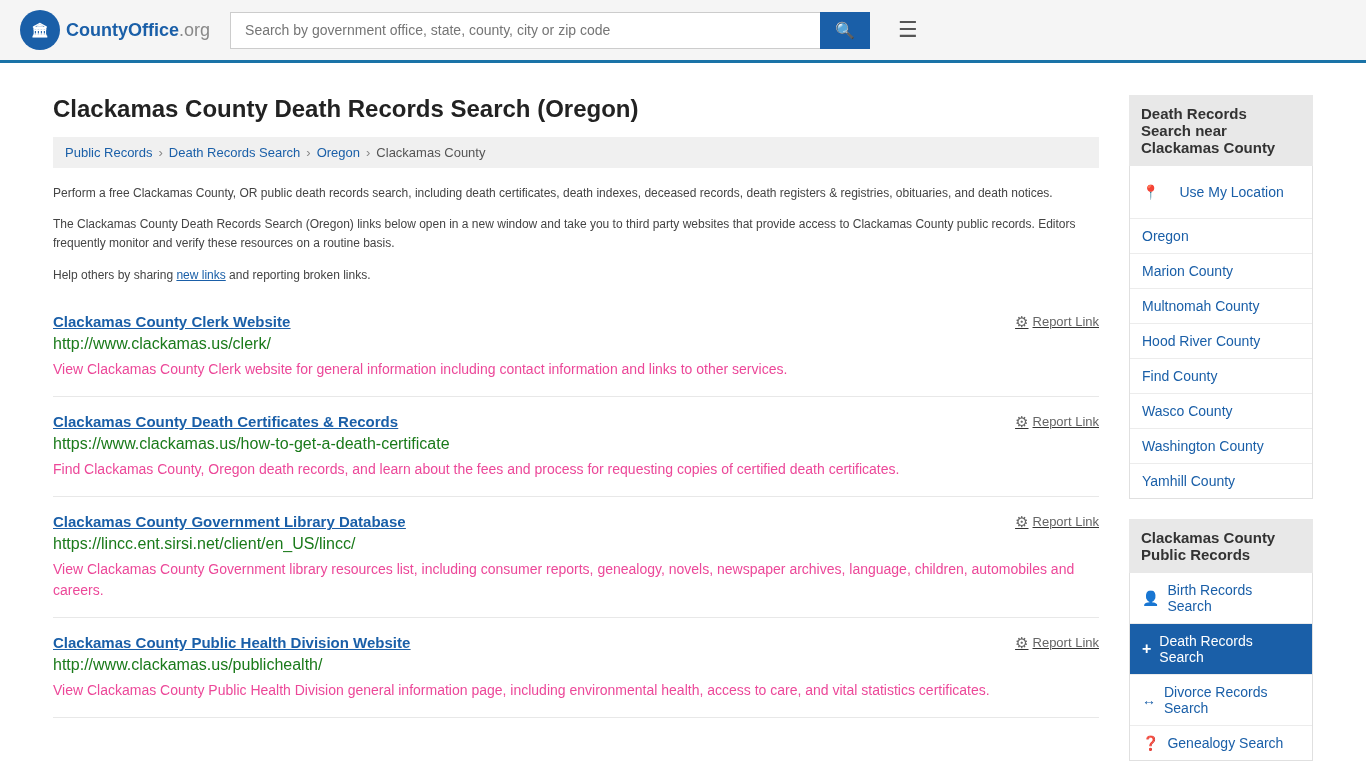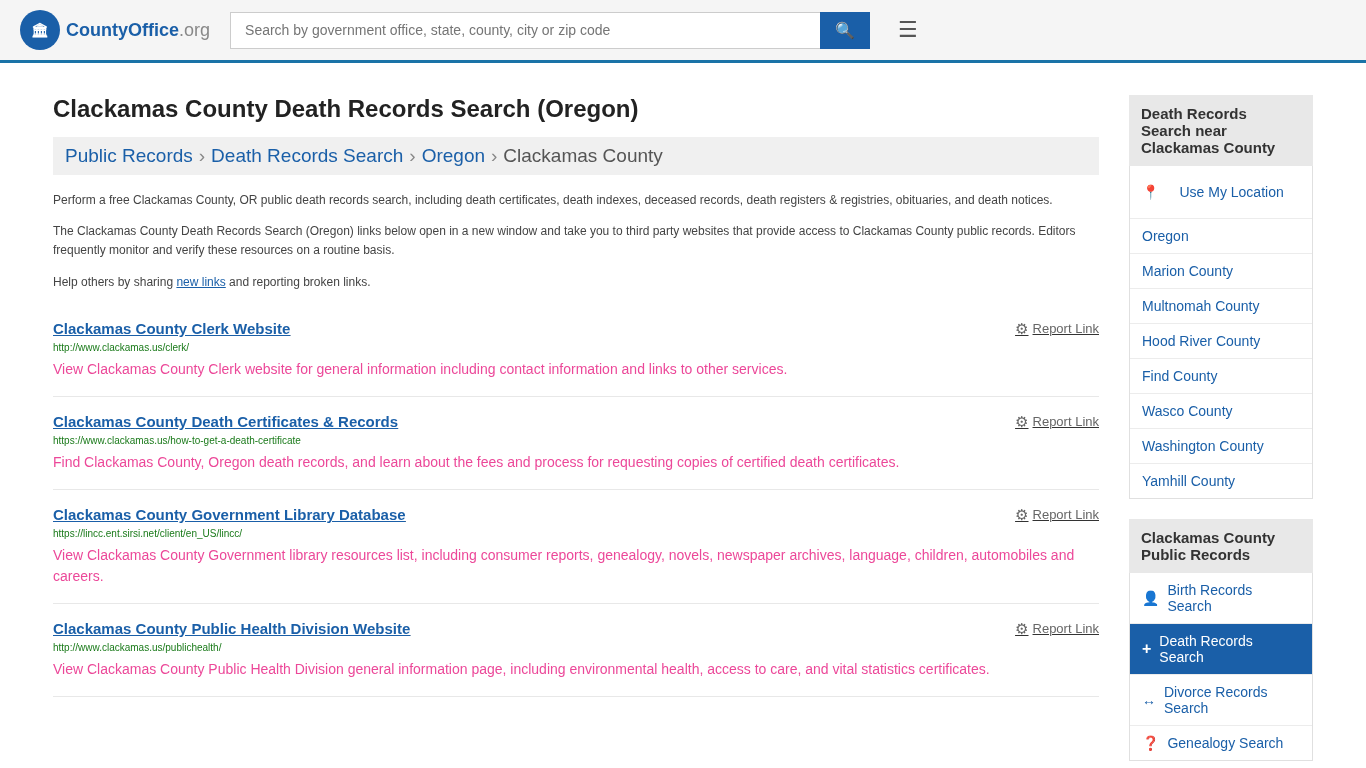--- a/index.html
+++ b/index.html
@@ -83,21 +83,21 @@
     .main-content {
       flex: 1;
     }
     .page-title {
       font-size: 24px;
       font-weight: bold;
       color: #222;
       margin-bottom: 14px;
     }
     .breadcrumb {
-      font-size: 19px;
+      font-size: 13px;
       color: #555;
       background: #f0f0f0;
       padding: 8px 12px;
       margin-bottom: 16px;
       display: flex;
       gap: 6px;
       align-items: center;
       flex-wrap: wrap;
     }
     .breadcrumb a {
@@ -140,21 +140,21 @@
       font-size: 13px;
       color: #666;
       cursor: pointer;
       white-space: nowrap;
       display: flex;
       align-items: center;
       gap: 4px;
     }
     .report-icon { font-size: 15px; }
     .result-url {
-      font-size: 10px;
+      font-size: 16px;
       color: #1a7a1a;
       margin-bottom: 6px;
     }
     .result-desc {
       font-size: 14px;
       color: #ec4899;
       line-height: 1.5;
     }
 
     

